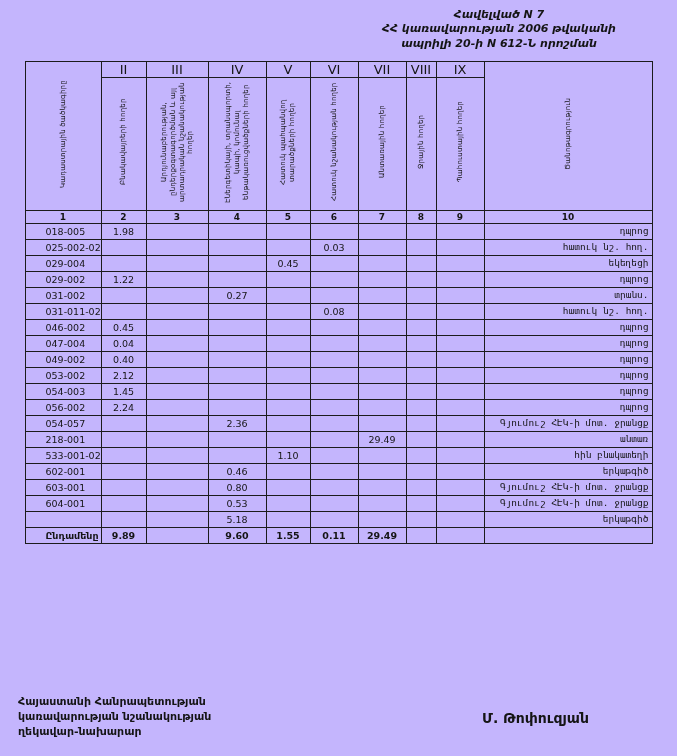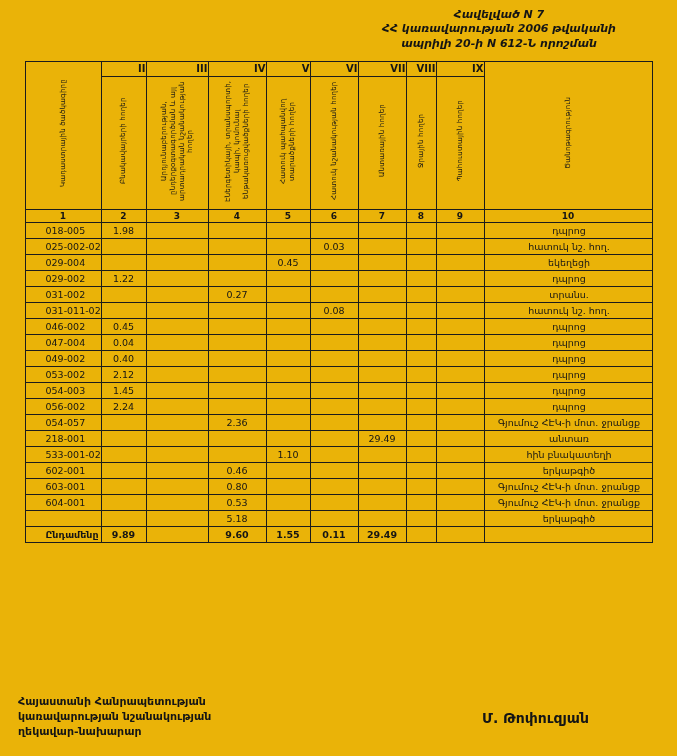--- a/index.html
+++ b/index.html
@@ -1,20 +1,20 @@
 <!DOCTYPE html>
 <html><head>
 <meta charset="utf-8">
 <style>
   * { box-sizing: border-box; margin: 0; padding: 0; }
   html, body { background: #e8e8e6; }
   body { display: flex; justify-content: center; }
   .page {
     width: 677px; height: 756px;
-    background: #eab308;
+    background: #c4b5fd;
     color: #151515;
     font-family: "DejaVu Sans", sans-serif;
     position: relative;
     padding: 8px 14px;
     overflow: hidden;
   }
   
   .appendix {
     width: 280px;
     margin-left: auto;
@@ -36,37 +36,37 @@
     border-collapse: collapse;
     table-layout: fixed;
     margin: 10px auto 0 auto;
     width: 627px;
   }
   .doc-table th, .doc-table td {
     border: 1px solid #1c1c1c;
     overflow: hidden;
     vertical-align: middle;
   }
-  .roman-cell { height: 15px; font-size: 10px; font-weight: bold; text-align: right; }
+  .roman-cell { height: 15px; font-size: 13px; font-weight: normal; text-align: center; }
   .rot-cell { height: 132px; text-align: center; vertical-align: middle; padding: 2px 1px; }
   .vert {
     writing-mode: vertical-rl;
     transform: rotate(180deg);
     display: inline-block;
     height: 124px;
     font-size: 7px;
     font-weight: normal;
     line-height: 1.25;
     text-align: center;
     letter-spacing: 0.2px;
   }
   .colnum-cell { height: 13px; font-size: 9px; font-weight: bold; text-align: center; }
   .doc-table tbody td { height: 16px; font-size: 9.5px; padding: 1px 3px; text-align: center; white-space: nowrap; }
   .doc-table tbody td.c1 { text-align: left; padding-left: 20px; }
-  .doc-table tbody td.c10 { text-align: center; padding-left: 5px; }
+  .doc-table tbody td.c10 { text-align: right; padding-left: 5px; font-family: Liberation Mono, monospace; }
   .total-row td { font-weight: bold; }
 
   
   .footer {
     position: absolute;
     left: 18px; right: 18px; bottom: 16px;
     display: flex;
     justify-content: space-between;
     align-items: center;
     gap: 25px;

